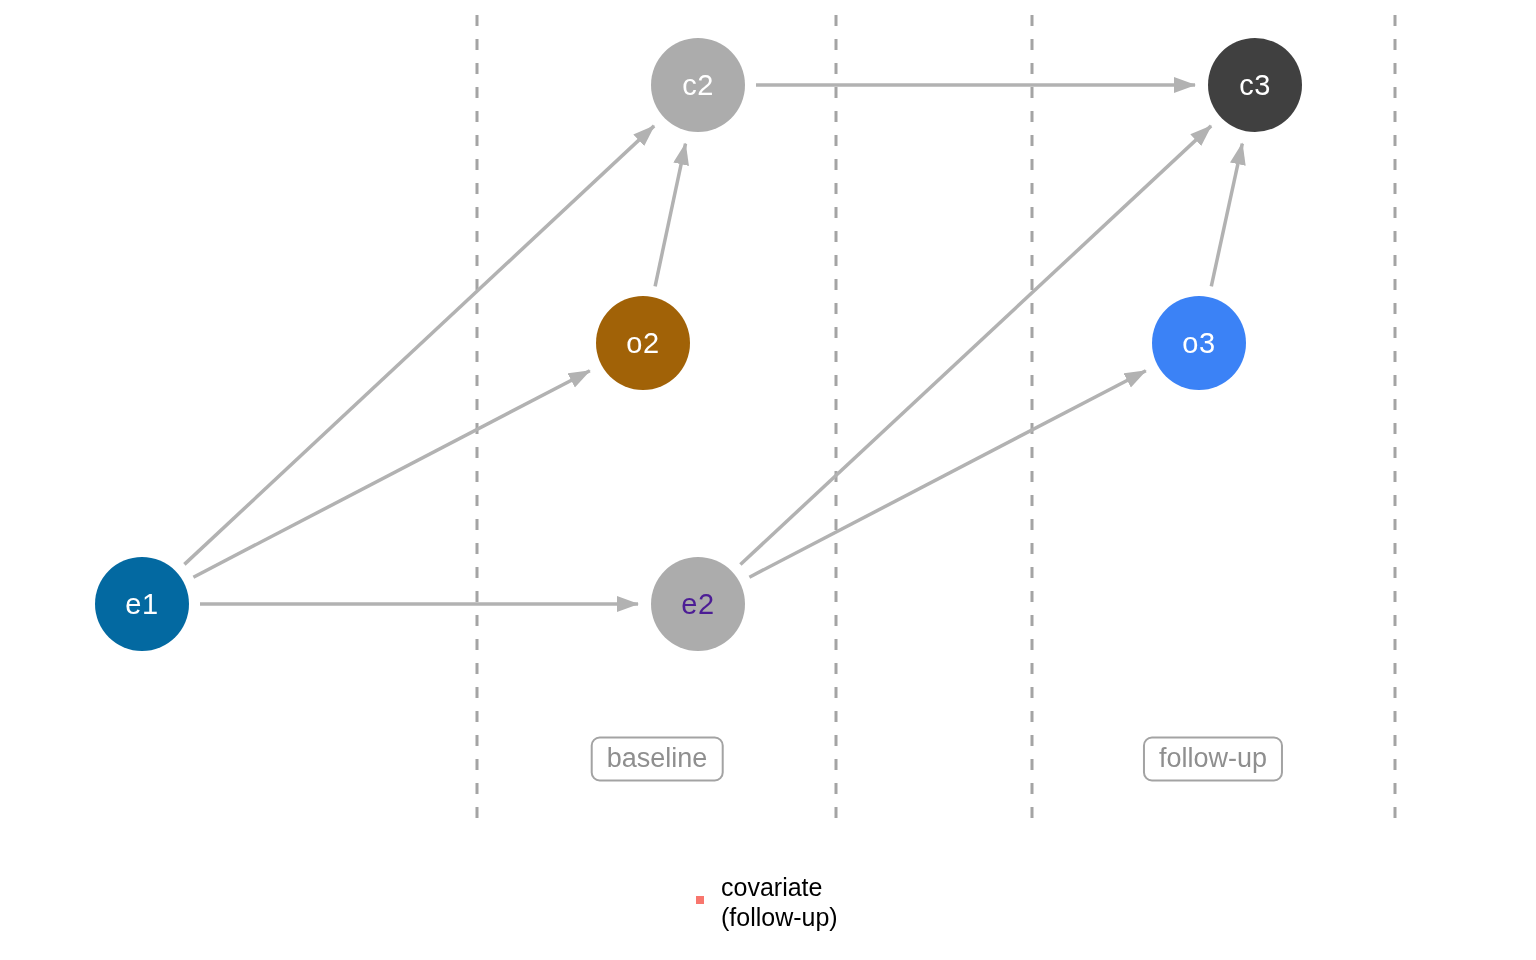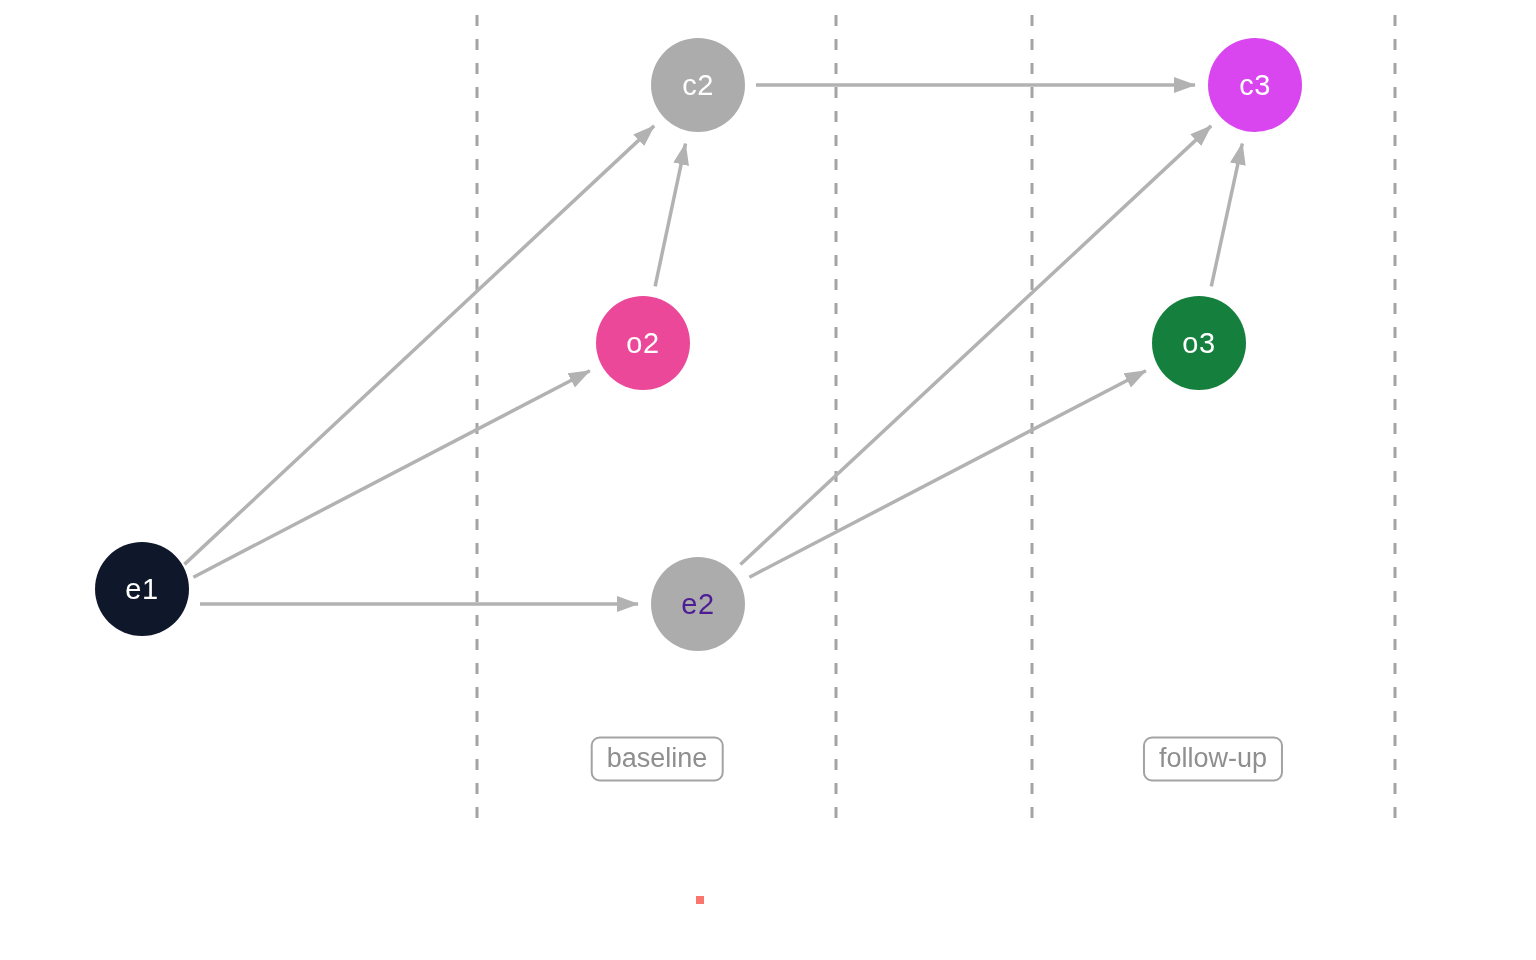--- a/index.html
+++ b/index.html
@@ -73,28 +73,32 @@
         <line x1="200.0" y1="604.0" x2="638.0" y2="604.0" stroke="#B2B2B2" stroke-width="3.5" marker-end="url(#arrowhead)"></line>
         <line x1="655.1" y1="286.3" x2="685.5" y2="143.7" stroke="#B2B2B2" stroke-width="3.5" marker-end="url(#arrowhead)"></line>
         <line x1="756.0" y1="85.0" x2="1195.0" y2="85.0" stroke="#B2B2B2" stroke-width="3.5" marker-end="url(#arrowhead)"></line>
         <line x1="740.4" y1="564.5" x2="1211.1" y2="125.9" stroke="#B2B2B2" stroke-width="3.5" marker-end="url(#arrowhead)"></line>
         <line x1="749.4" y1="577.2" x2="1145.8" y2="370.7" stroke="#B2B2B2" stroke-width="3.5" marker-end="url(#arrowhead)"></line>
         <line x1="1211.3" y1="286.3" x2="1242.3" y2="143.6" stroke="#B2B2B2" stroke-width="3.5" marker-end="url(#arrowhead)"></line>
       </g>
   </svg>
 
   <div id="node-layer">
-      <div class="node" style="left: 95px; top: 542px; background: #0f172a; color: rgb(255, 255, 255);">e1</div>
+      <div class="node" style="left: 95px; top: 557px; background: #0369a1; color: rgb(255, 255, 255);">e1</div>
       <div class="node" style="left: 651px; top: 38px; background: rgb(172, 172, 172); color: rgb(255, 255, 255);">c2</div>
-      <div class="node" style="left: 596px; top: 296px; background: #ec4899; color: rgb(255, 255, 255);">o2</div>
+      <div class="node" style="left: 596px; top: 296px; background: #a16207; color: rgb(255, 255, 255);">o2</div>
       <div class="node" style="left: 651px; top: 557px; background: rgb(172, 172, 172); color: #4c1d95;">e2</div>
-      <div class="node" style="left: 1208px; top: 38px; background: #d946ef; color: rgb(255, 255, 255);">c3</div>
-      <div class="node" style="left: 1152px; top: 296px; background: #15803d; color: rgb(255, 255, 255);">o3</div>
+      <div class="node" style="left: 1208px; top: 38px; background: #404040; color: rgb(255, 255, 255);">c3</div>
+      <div class="node" style="left: 1152px; top: 296px; background: #3b82f6; color: rgb(255, 255, 255);">o3</div>
     </div>
 
   <div class="period-label" id="period-1" style="left: 1213px; top: 759px; color: rgb(143, 143, 143); border-color: rgb(163, 163, 163);">follow-up</div>
 
   <div class="period-label" id="period-0" style="left: 657px; top: 759px; color: rgb(143, 143, 143); border-color: rgb(163, 163, 163);">baseline</div>
 
   <div class="legend-swatch" id="legend-swatch" style="background: rgb(248, 118, 109);"></div>
 
+  <div class="legend-text" style="color: rgb(0, 0, 0);">
+    <div>covariate</div>
+    <div>(follow-up)</div>
+  </div>
 
 </div>
 
 </body></html>

